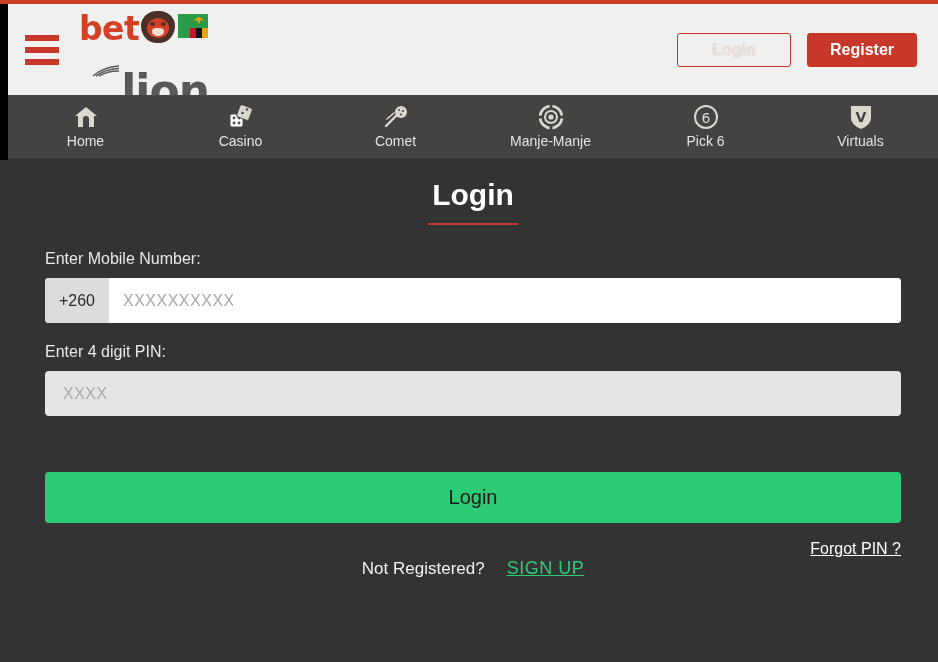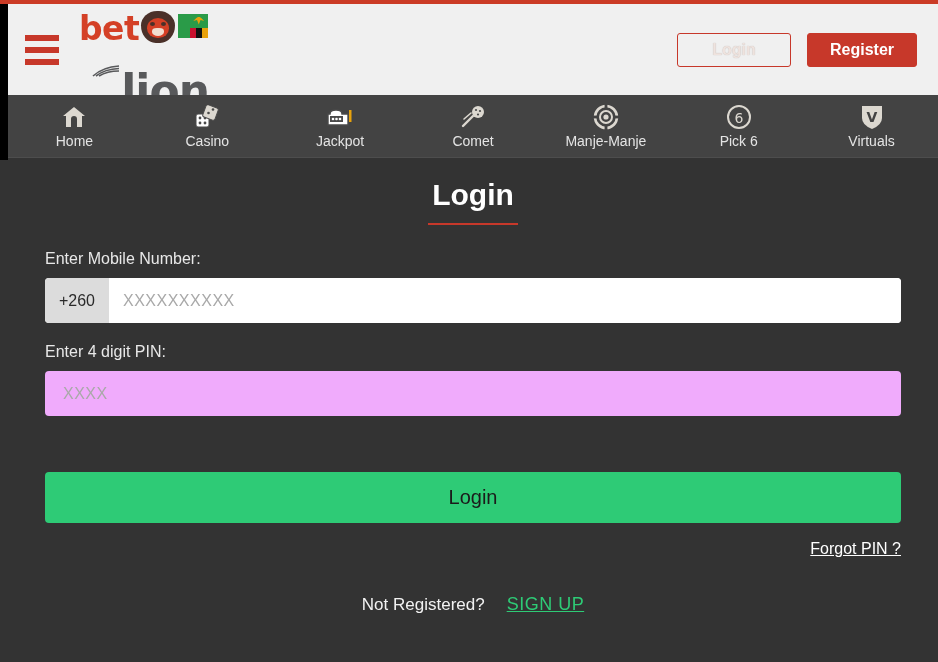--- a/index.html
+++ b/index.html
@@ -302,21 +302,21 @@
   .pin-block { margin-top: 20px; }
   .pin-input {
     width: 100%;
     height: 45px;
     border: none;
     outline: none;
     border-radius: 4px;
     padding: 0 18px;
     font-size: 16px;
     color: #333;
-    background: #f0abfc;
+    background: #e5e5e5;
     font-family: "Liberation Sans", sans-serif;
   }
   .pin-input::placeholder { color: #a9a9a9; letter-spacing: 0.5px; }
 
   .btn-submit {
     width: 100%;
     height: 51px;
     margin-top: 56px;
     background: #2ecb76;
     border: none;
@@ -333,21 +333,20 @@
   }
   .forgot-link {
     color: #ffffff;
     font-size: 16px;
     text-decoration: underline;
     cursor: pointer;
     font-family: "Liberation Sans", sans-serif;
   }
 
   .signup-row {
-    margin-top: 36px;
     text-align: center;
     display: flex;
     justify-content: center;
     align-items: center;
     gap: 22px;
   }
   .signup-text {
     color: #f2f2f2;
     font-size: 17px;
     font-family: "Liberation Sans", sans-serif;
@@ -428,33 +427,20 @@
         <circle cx="6" cy="18" r="1.4" fill="#4a4a4a"></circle>
         <circle cx="11" cy="18" r="1.4" fill="#4a4a4a"></circle>
         <rect x="10" y="1" width="13" height="13" rx="2" fill="#dcd8d0" stroke="#4a4a4a" stroke-width="1" transform="rotate(20 16.5 7.5)"></rect>
         <circle cx="14.5" cy="8" r="1.3" fill="#4a4a4a"></circle>
         <circle cx="19" cy="4.5" r="1.3" fill="#4a4a4a"></circle>
       </svg>
     </span>
     <span class="nav-label">Casino</span>
   </div>
 
-  <div class="nav-item">
-    <span class="nav-icon">
-      <svg width="28" height="24" viewBox="0 0 28 24">
-        <path d="M4 9 Q4 5 10 5 Q16 5 16 9 L22 9 L22 20 L2 20 L2 9 Z" fill="#ffffff" stroke="#4a4a4a" stroke-width="1.4"></path>
-        <rect x="4" y="11" width="13" height="6" fill="#4a4a4a"></rect>
-        <circle cx="7" cy="14" r="1.3" fill="#ffffff"></circle>
-        <circle cx="10.5" cy="14" r="1.3" fill="#ffffff"></circle>
-        <circle cx="14" cy="14" r="1.3" fill="#ffffff"></circle>
-        <rect x="23" y="5" width="2.5" height="12" fill="#e8a20c"></rect>
-      </svg>
-    </span>
-    <span class="nav-label">Jackpot</span>
-  </div>
 
   <div class="nav-item">
     <span class="nav-icon">
       <svg width="26" height="24" viewBox="0 0 26 24">
         <circle cx="18" cy="7" r="6" fill="#dcd8d0"></circle>
         <circle cx="16" cy="5" r="1.1" fill="#4a4a4a"></circle>
         <circle cx="20" cy="6" r="1.1" fill="#4a4a4a"></circle>
         <circle cx="18" cy="9.5" r="1.1" fill="#4a4a4a"></circle>
         <path d="M13 11 L3 21" stroke="#dcd8d0" stroke-width="2.4" stroke-linecap="round"></path>
         <path d="M11 8 L4 14" stroke="#dcd8d0" stroke-width="1.6" stroke-linecap="round"></path>

